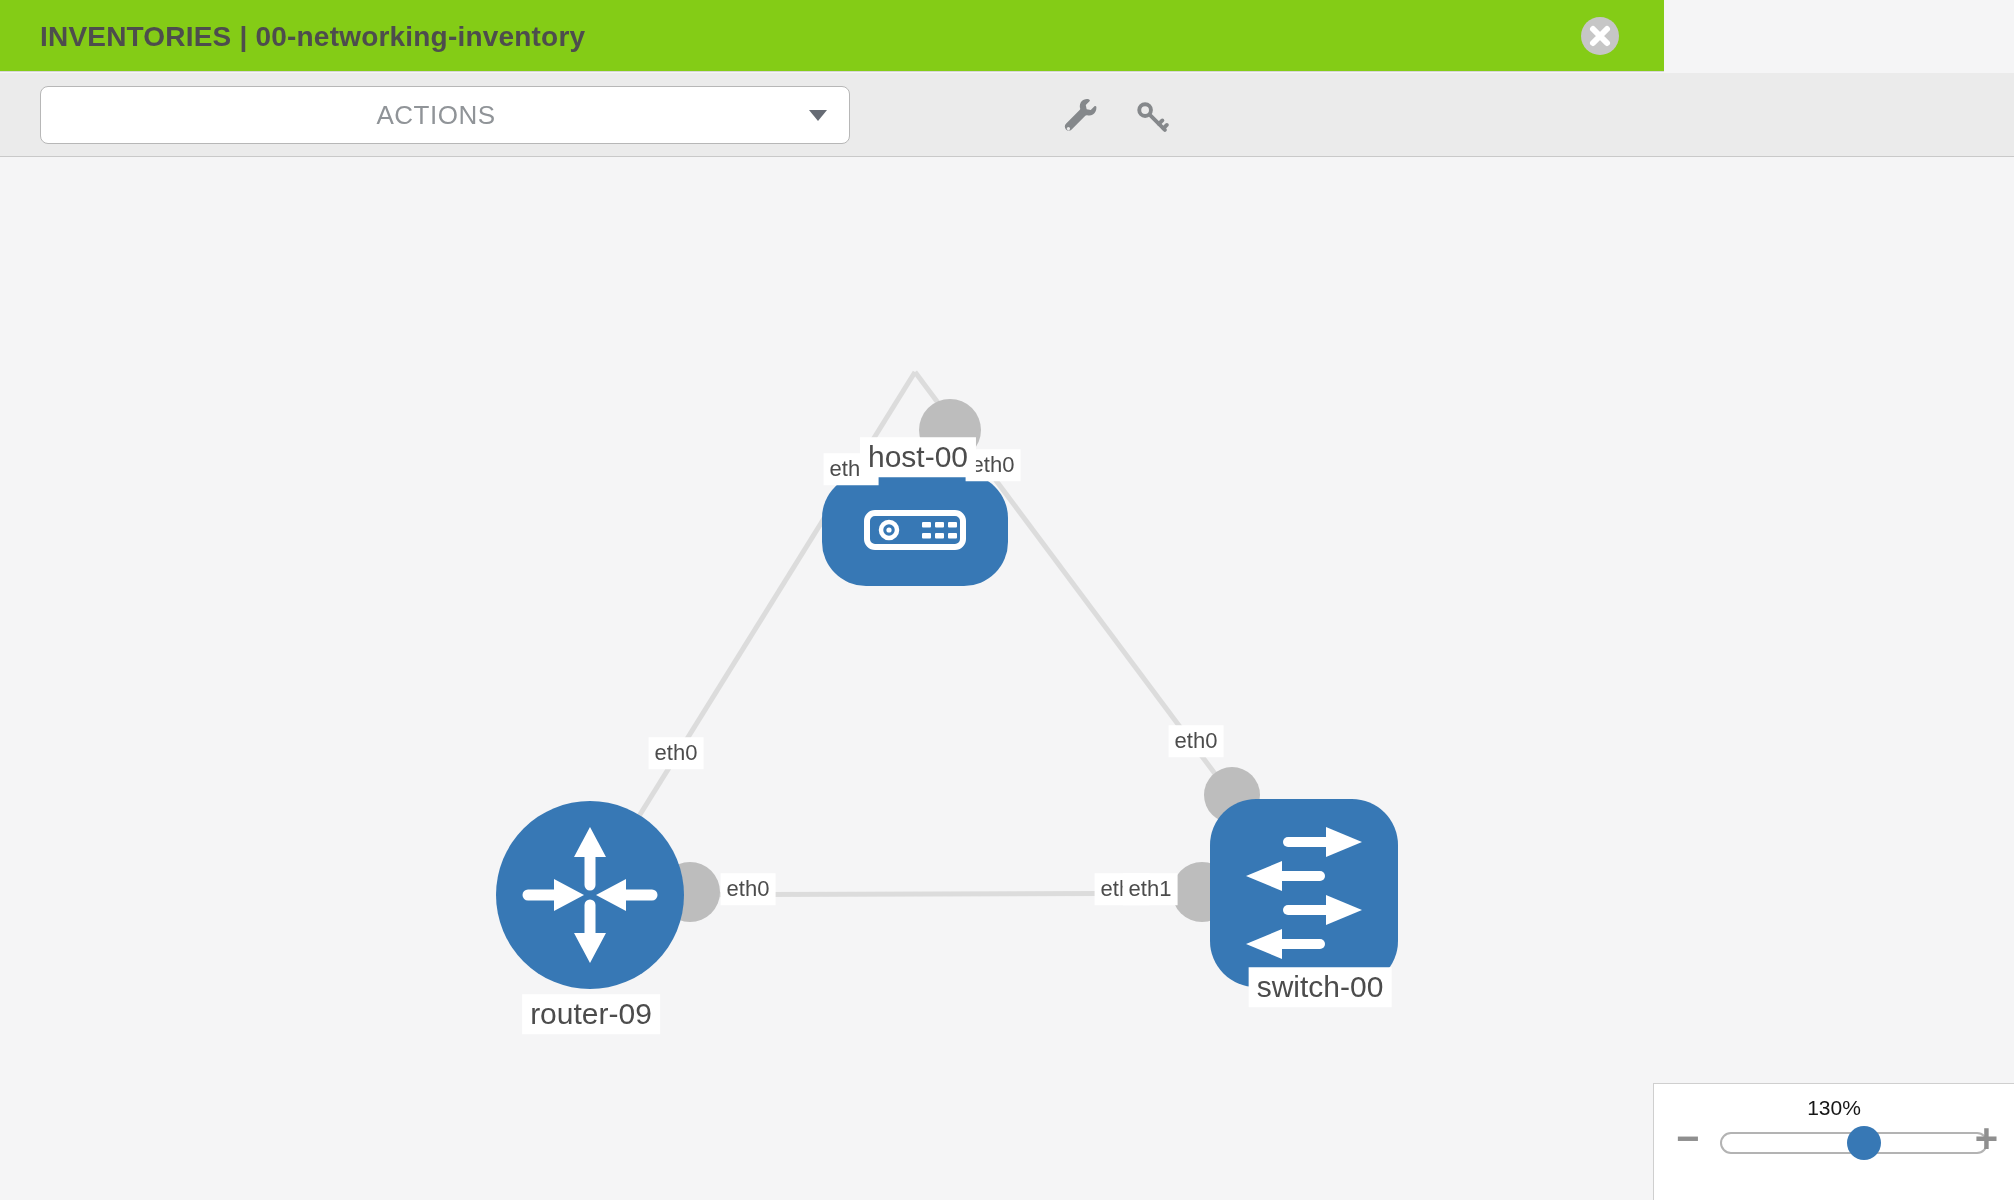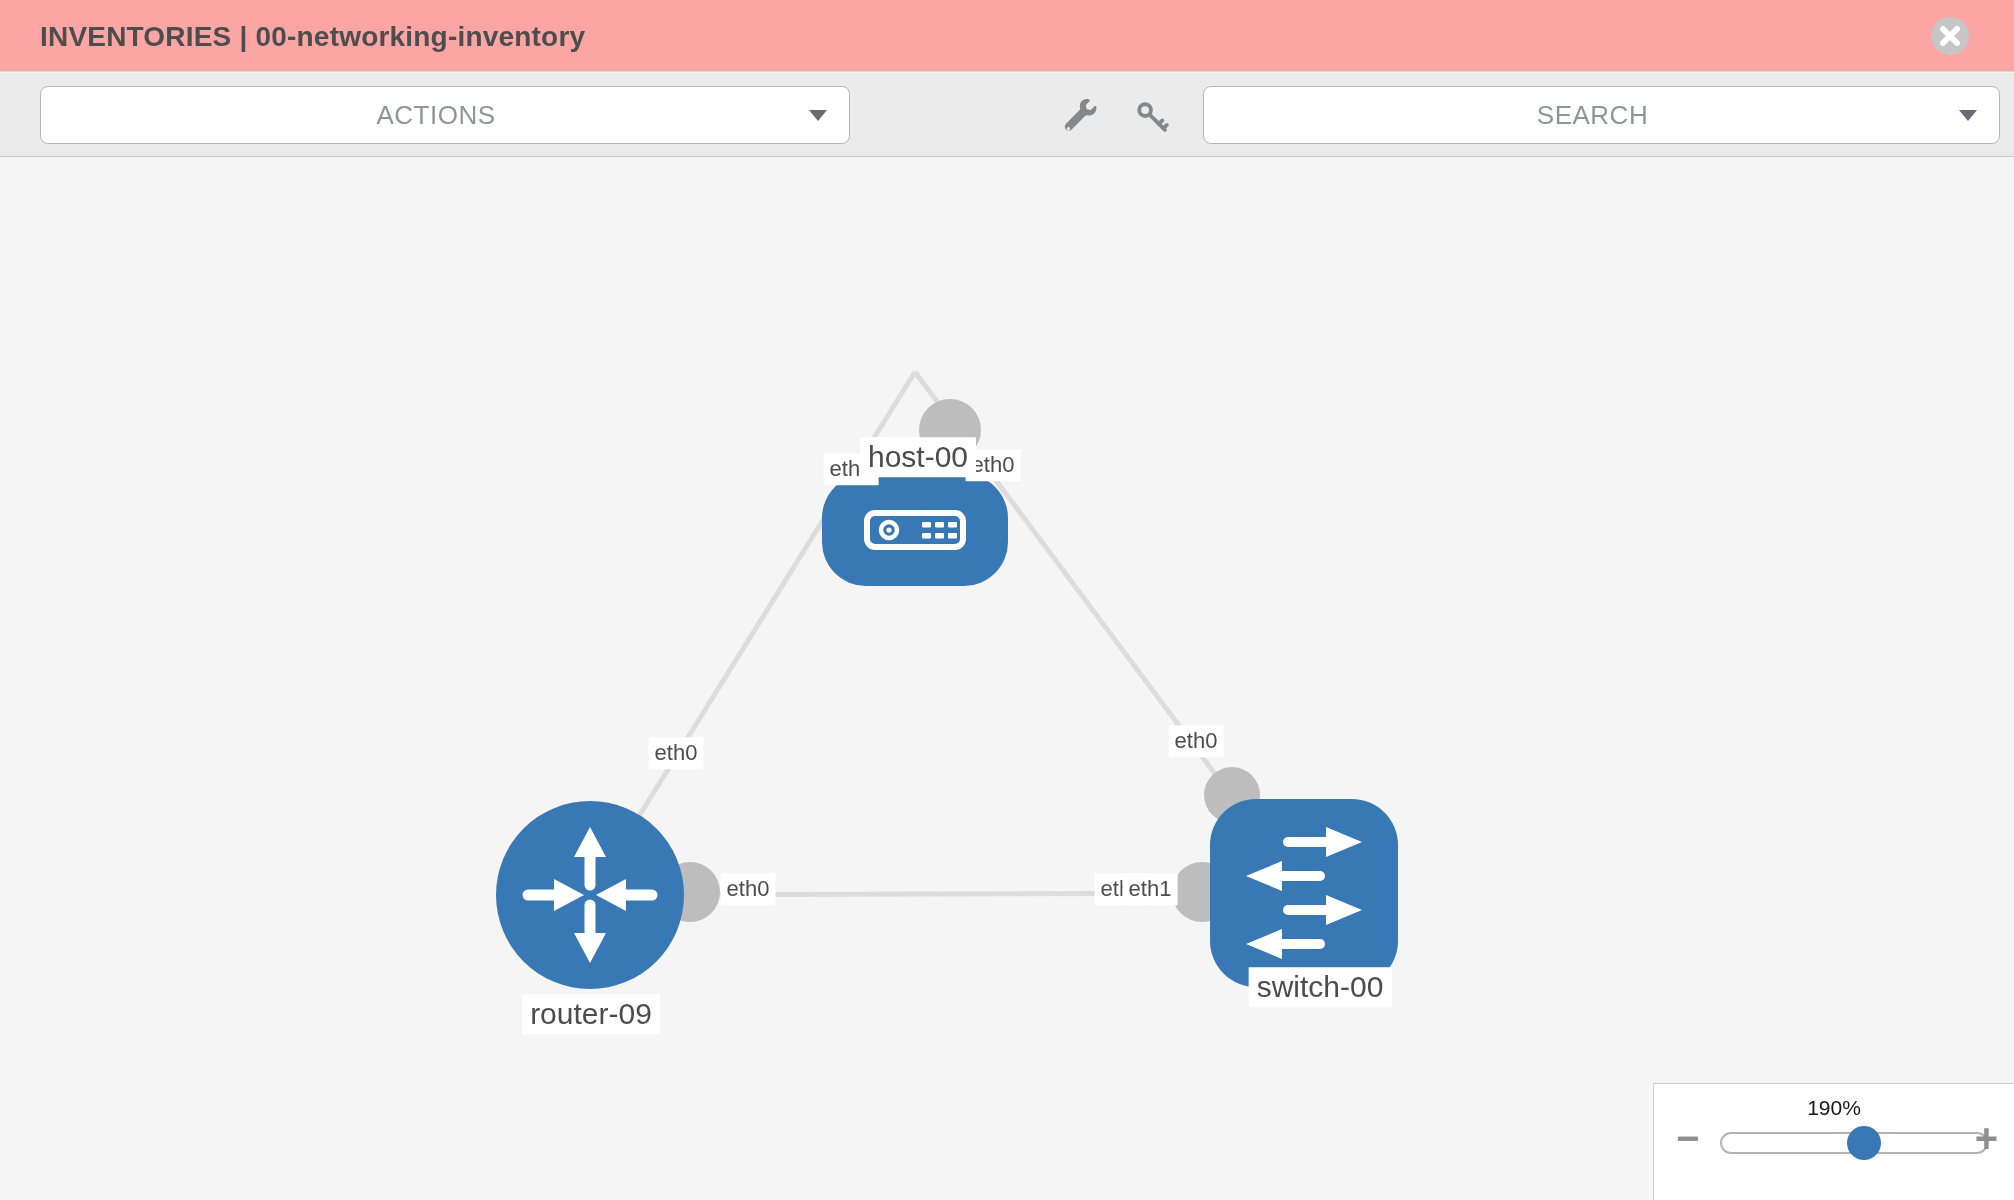--- a/index.html
+++ b/index.html
@@ -1,21 +1,21 @@
 <!DOCTYPE html>
 <html><head>
 <meta charset="utf-8">
 <style>
   * { margin:0; padding:0; box-sizing:border-box; }
   html,body { width:2014px; height:1200px; overflow:hidden;
     font-family:"Liberation Sans", sans-serif; background:#f5f5f6; }
 
   
-  .header { position:absolute; left:0; top:0; width:2014px; height:72px;
-    background:#fca5a5; border-bottom:1px solid #d7d7d7; }
+  .header { position:absolute; left:0; top:0; width:1664px; height:72px;
+    background:#84cc16; border-bottom:1px solid #d7d7d7; }
   .header-title { position:absolute; left:40px; top:21px; font-size:28px;
     font-weight:bold; color:#4d4d4d; letter-spacing:0.2px; }
   .close-btn { position:absolute; right:44px; top:16px; width:40px; height:40px;
     cursor:pointer; }
 
   
   .toolbar { position:absolute; left:0; top:73px; width:2014px; height:84px;
     background:#ebebeb; border-bottom:1px solid #c9c9c9; }
   .select-box { position:absolute; top:13px; height:58px; background:#ffffff;
     border:1px solid #b7b7b7; border-radius:8px; display:flex;
@@ -86,24 +86,20 @@
     <svg width="36" height="36" viewBox="0 0 24 24">
       <g stroke="#85888b" fill="none" stroke-width="2.6" stroke-linecap="round">
         <circle cx="7.4" cy="7.4" r="3.9"></circle>
         <path d="M10.4 10.4 L20.6 20.6"></path>
         <path d="M16.6 16.6 l2.3 -2.3"></path>
         <path d="M19.6 19.6 l2.3 -2.3"></path>
       </g>
     </svg>
   </div>
 
-  <div class="select-box search">
-    <span class="select-label">SEARCH</span>
-    <span class="caret"></span>
-  </div>
 </div>
 
 <div class="canvas">
 
   <svg class="links-svg" width="2014" height="1042">
     <g stroke="#dcdcdc" stroke-width="5">
       <line x1="915" y1="214" x2="590" y2="737"></line>
       <line x1="915" y1="214" x2="1304" y2="735"></line>
       <line x1="590" y1="737" x2="1304" y2="735"></line>
     </g>
@@ -172,18 +168,18 @@
   <div class="chip" style="left:851px; top:311px;">eth0</div>
   <div class="chip" style="left:993px; top:307px;">eth0</div>
   <div class="chip" style="left:676px; top:595px;">eth0</div>
   <div class="chip" style="left:1196px; top:583px;">eth0</div>
   <div class="chip" style="left:748px; top:731px;">eth0</div>
   <div class="chip" style="left:1122px; top:731px;">eth0</div>
   <div class="chip" style="left:1150px; top:731px;text-align:center;">eth1</div>
 </div>
 
 <div class="zoom-panel">
-  <div class="zoom-value">190%</div>
+  <div class="zoom-value">130%</div>
   <div class="zoom-minus">−</div>
   <div class="zoom-track"></div>
   <div class="zoom-handle"></div>
   <div class="zoom-plus">+</div>
 </div>
 
 </body></html>

